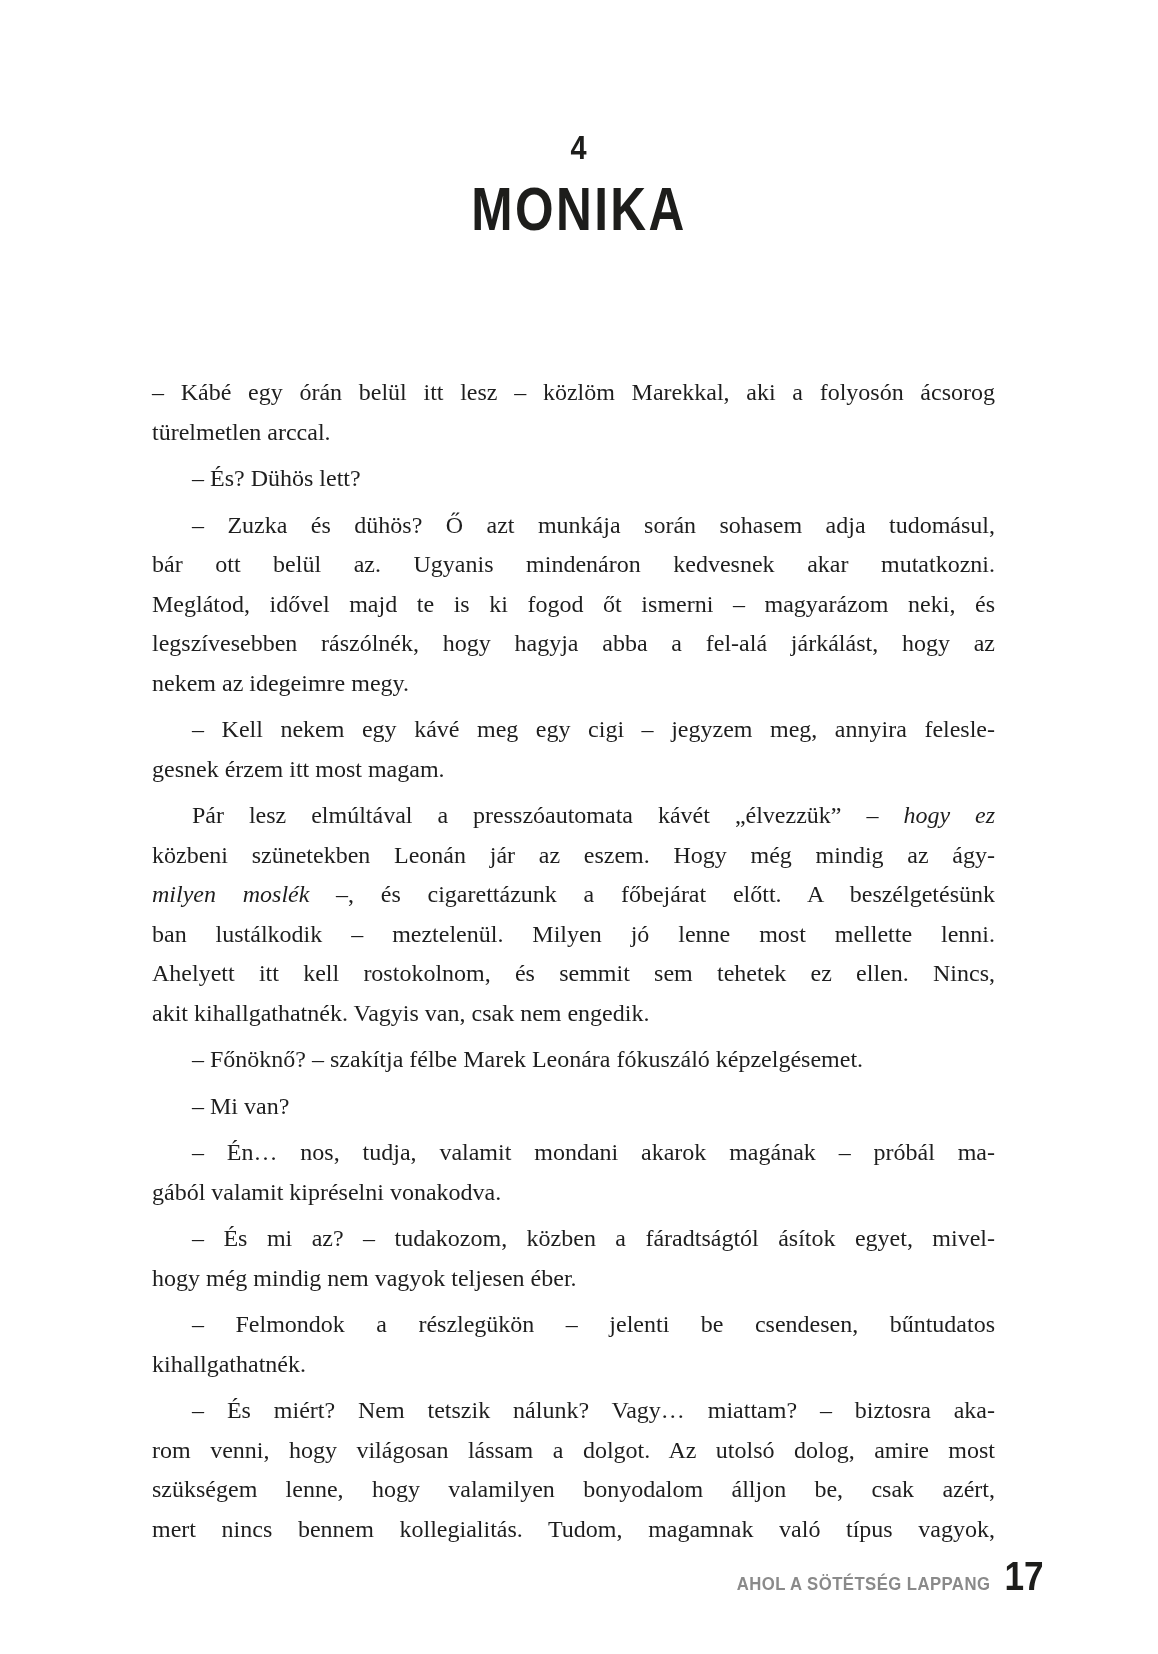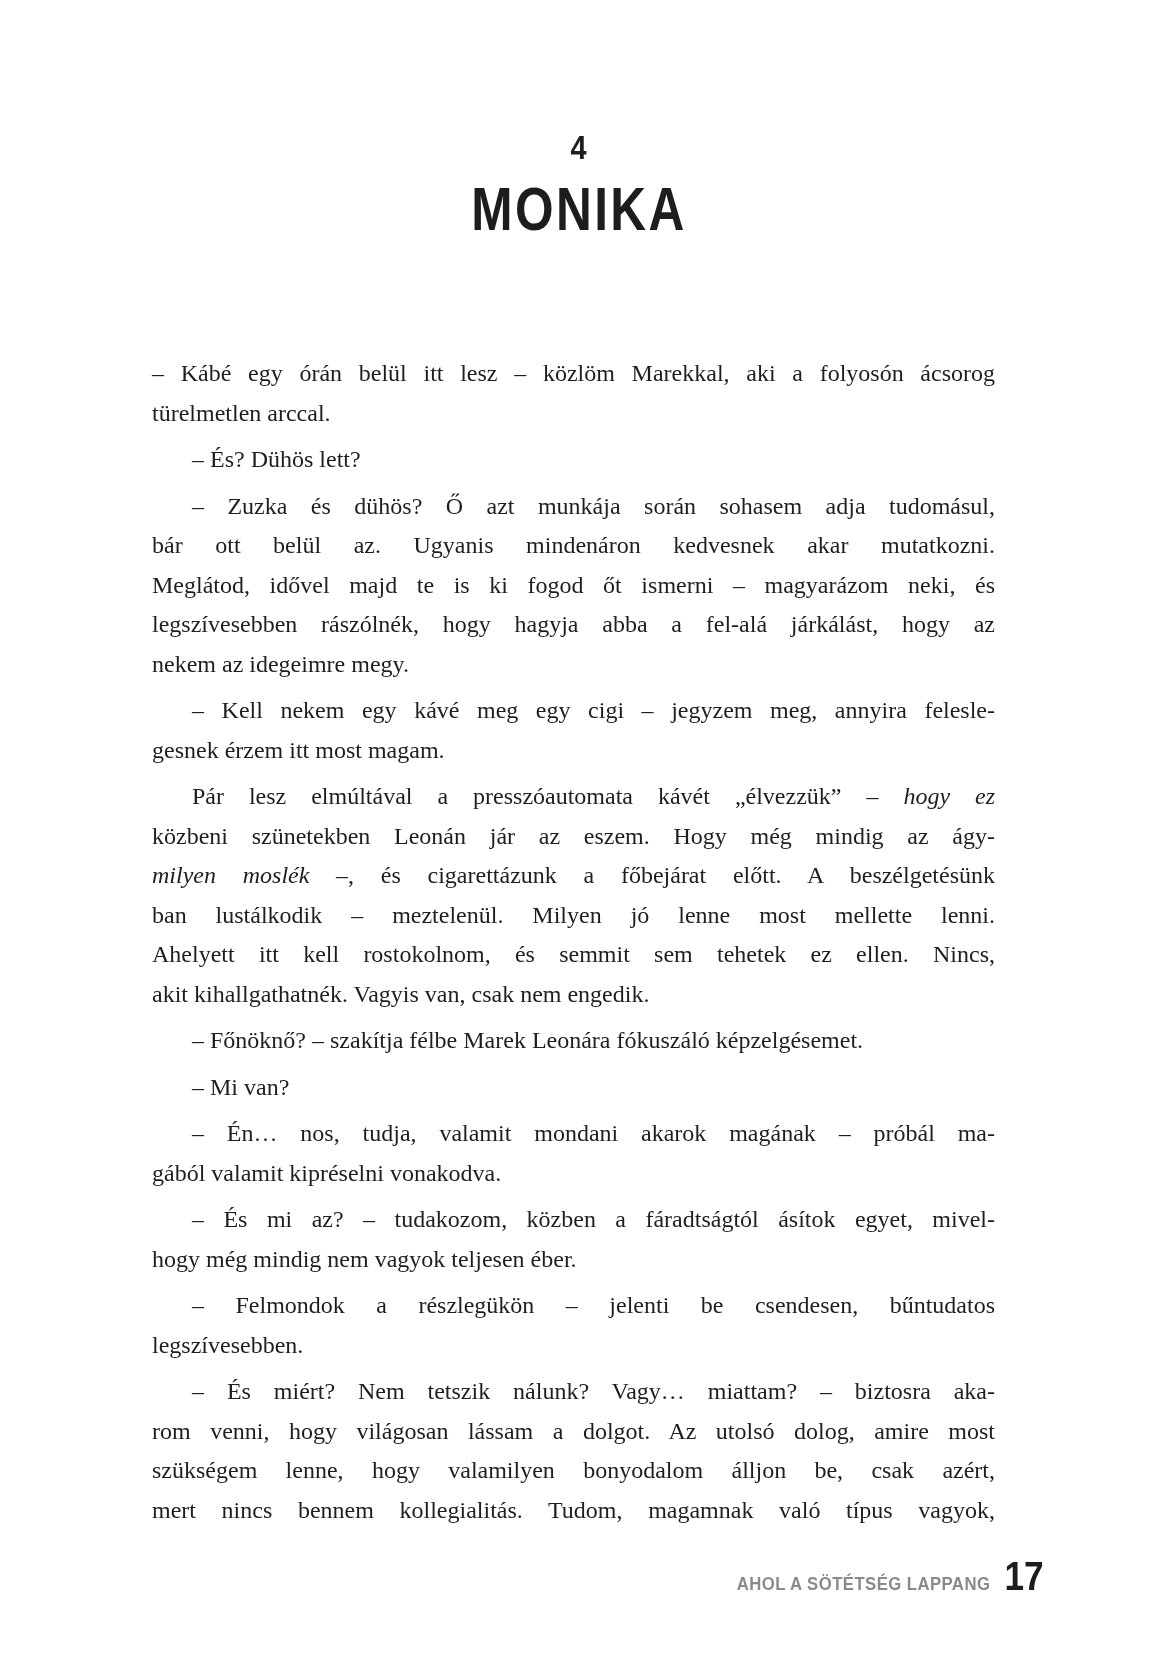--- a/index.html
+++ b/index.html
@@ -32,21 +32,21 @@
     margin-top: 14px;
     font-size: 62px;
     font-weight: 700;
     letter-spacing: 3px;
     transform: scaleX(0.80);
     transform-origin: center;
     line-height: 1;
   }
   .body-text {
     position: absolute;
-    top: 354px;
+    top: 373px;
     left: 152px;
     width: 843px;
     color: #1e1e1e;
     font-size: 24px;
     line-height: 39.5px;
   }
   .line { text-align: left; }
   .line.just { text-align: justify; text-align-last: justify; }
   .para.indent .line:first-child { text-indent: 40px; margin-top: 7px; }
   .em { font-style: italic; }
@@ -121,21 +121,21 @@
       <div class="para indent">
         <div class="line just"><span>– Én… nos, tudja, valamit mondani akarok magának – próbál ma-</span></div>
         <div class="line"><span>gából valamit kipréselni vonakodva.</span></div>
       </div>
       <div class="para indent">
         <div class="line just"><span>– És mi az? – tudakozom, közben a fáradtságtól ásítok egyet, mivel-</span></div>
         <div class="line"><span>hogy még mindig nem vagyok teljesen éber.</span></div>
       </div>
       <div class="para indent">
         <div class="line just"><span>– Felmondok a részlegükön – jelenti be csendesen, bűntudatos</span></div>
-        <div class="line"><span>legszívesebben.</span></div>
+        <div class="line"><span>kihallgathatnék.</span></div>
       </div>
       <div class="para indent">
         <div class="line just"><span>– És miért? Nem tetszik nálunk? Vagy… miattam? – biztosra aka-</span></div>
         <div class="line just"><span>rom venni, hogy világosan lássam a dolgot. Az utolsó dolog, amire most</span></div>
         <div class="line just"><span>szükségem lenne, hogy valamilyen bonyodalom álljon be, csak azért,</span></div>
         <div class="line just"><span>mert nincs bennem kollegialitás. Tudom, magamnak való típus vagyok,</span></div>
       </div>
     </div>
 
   <div class="footer">

